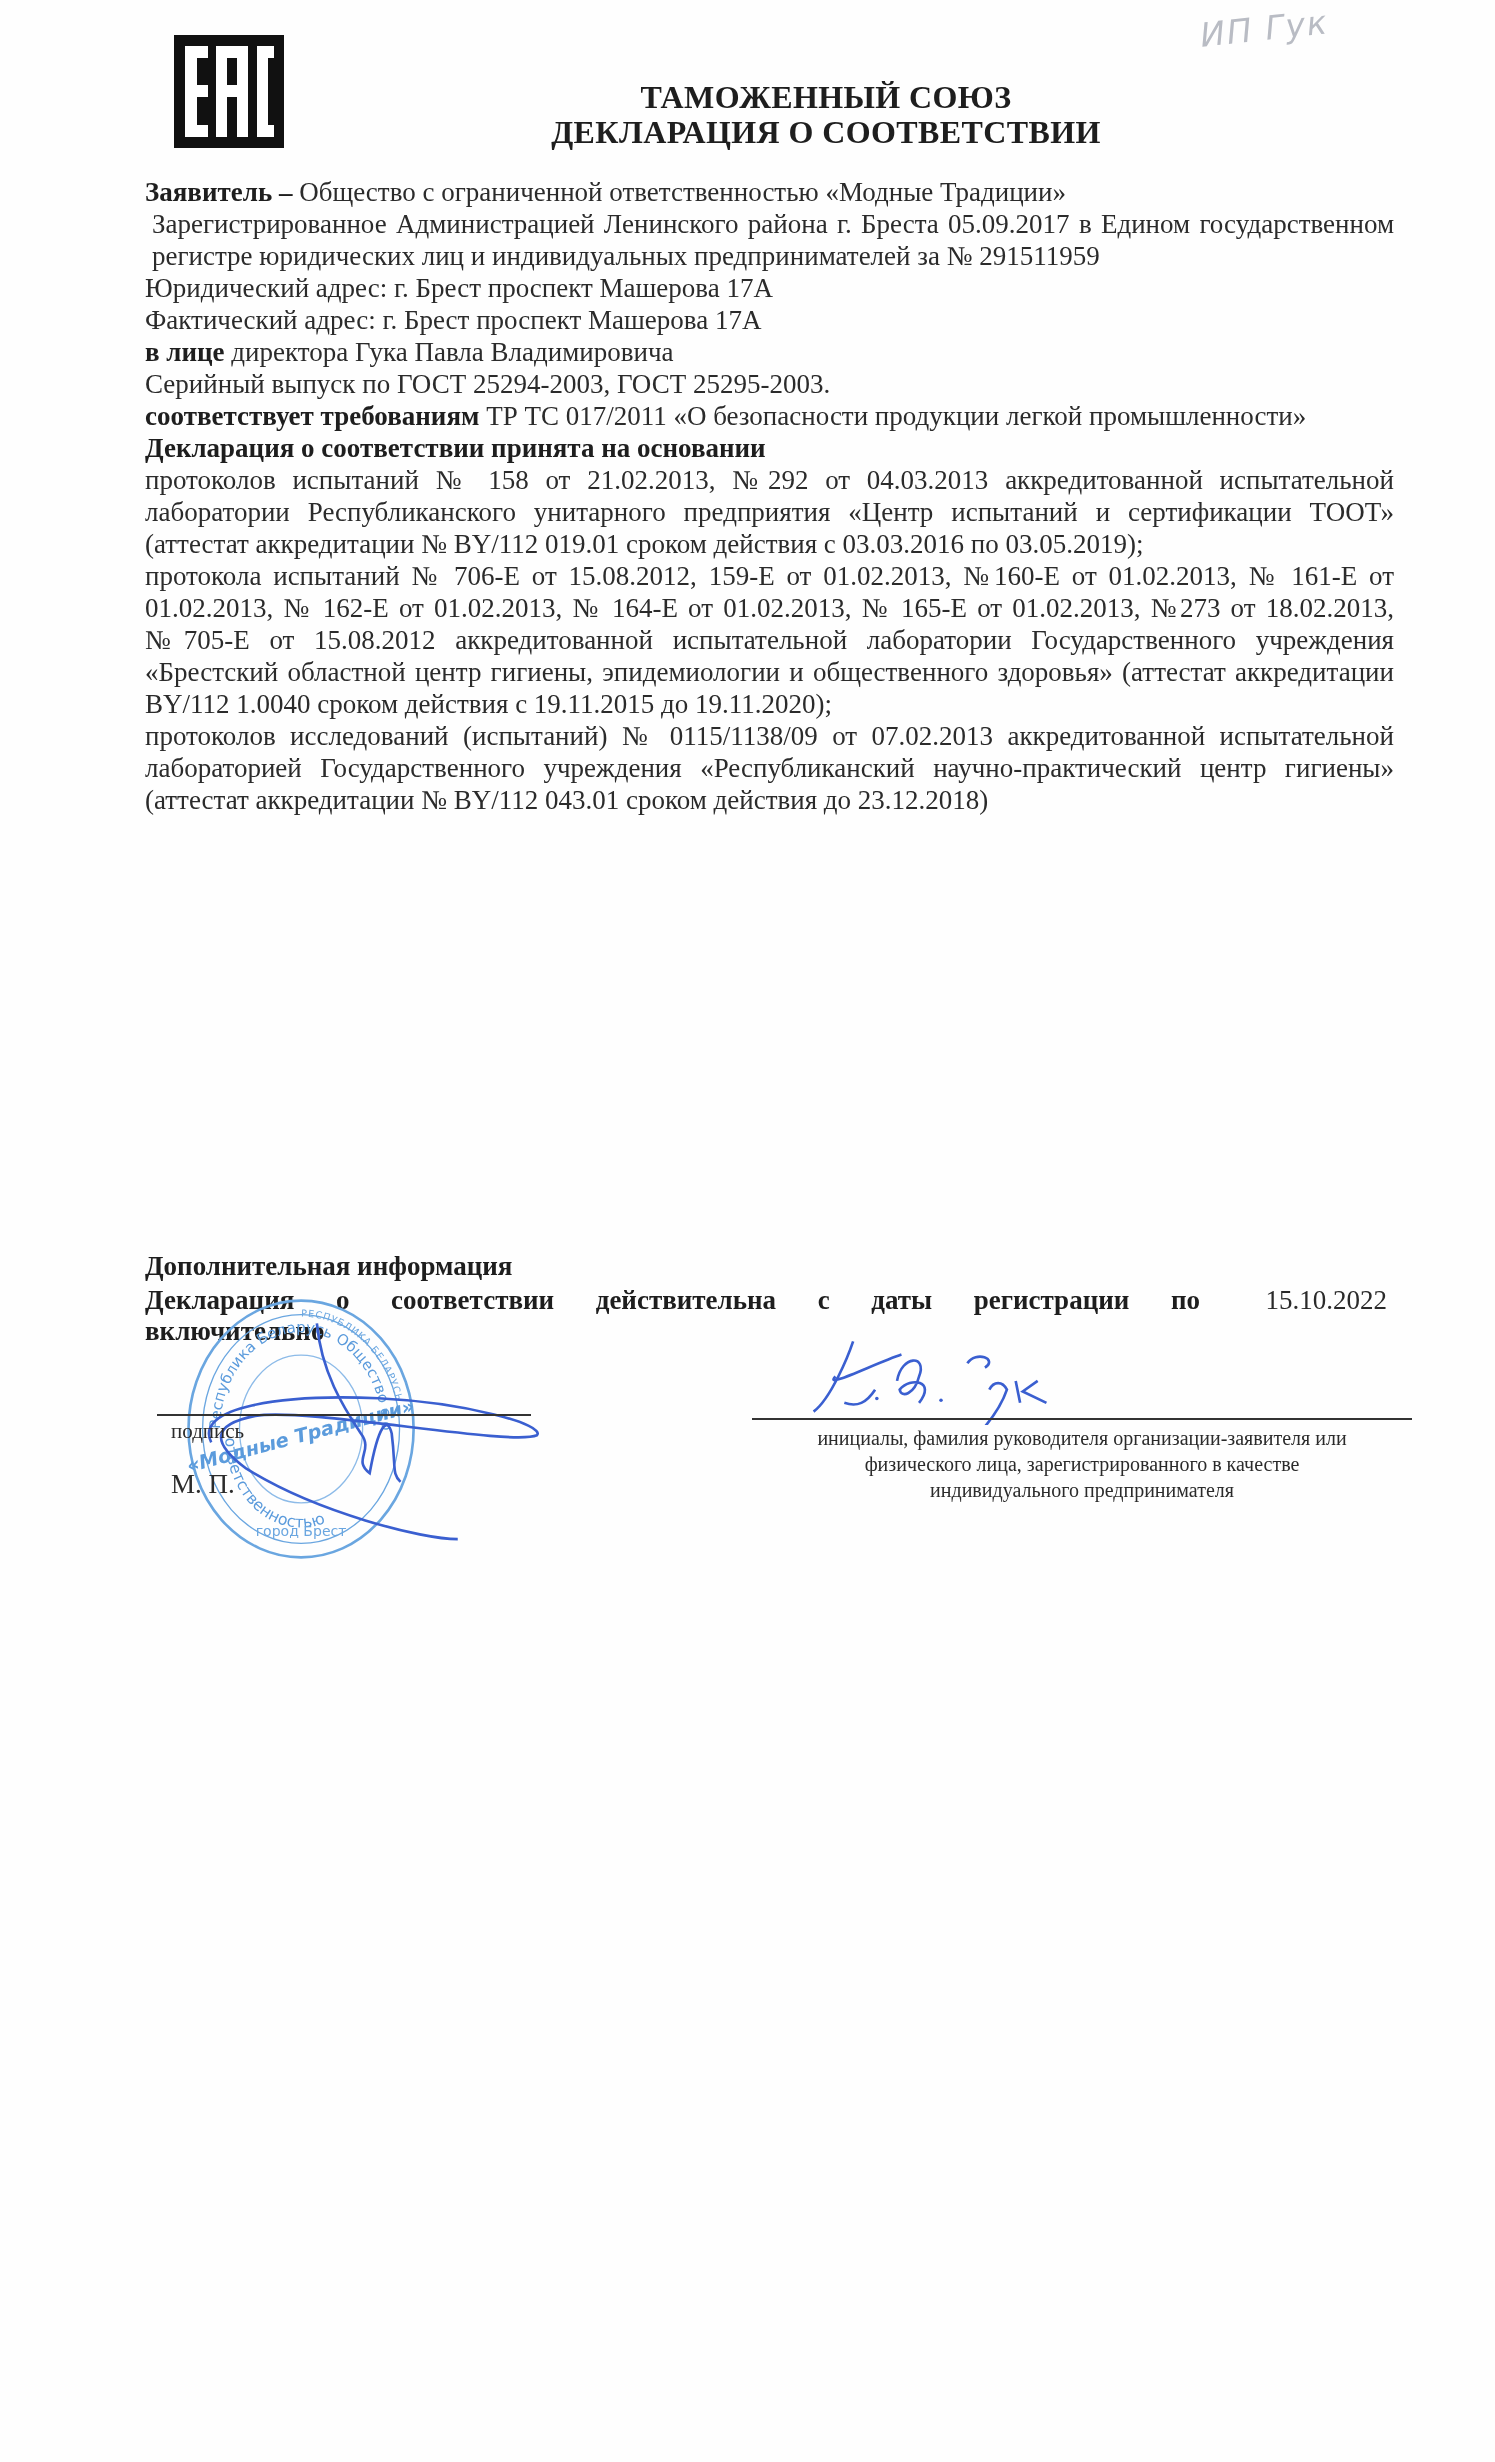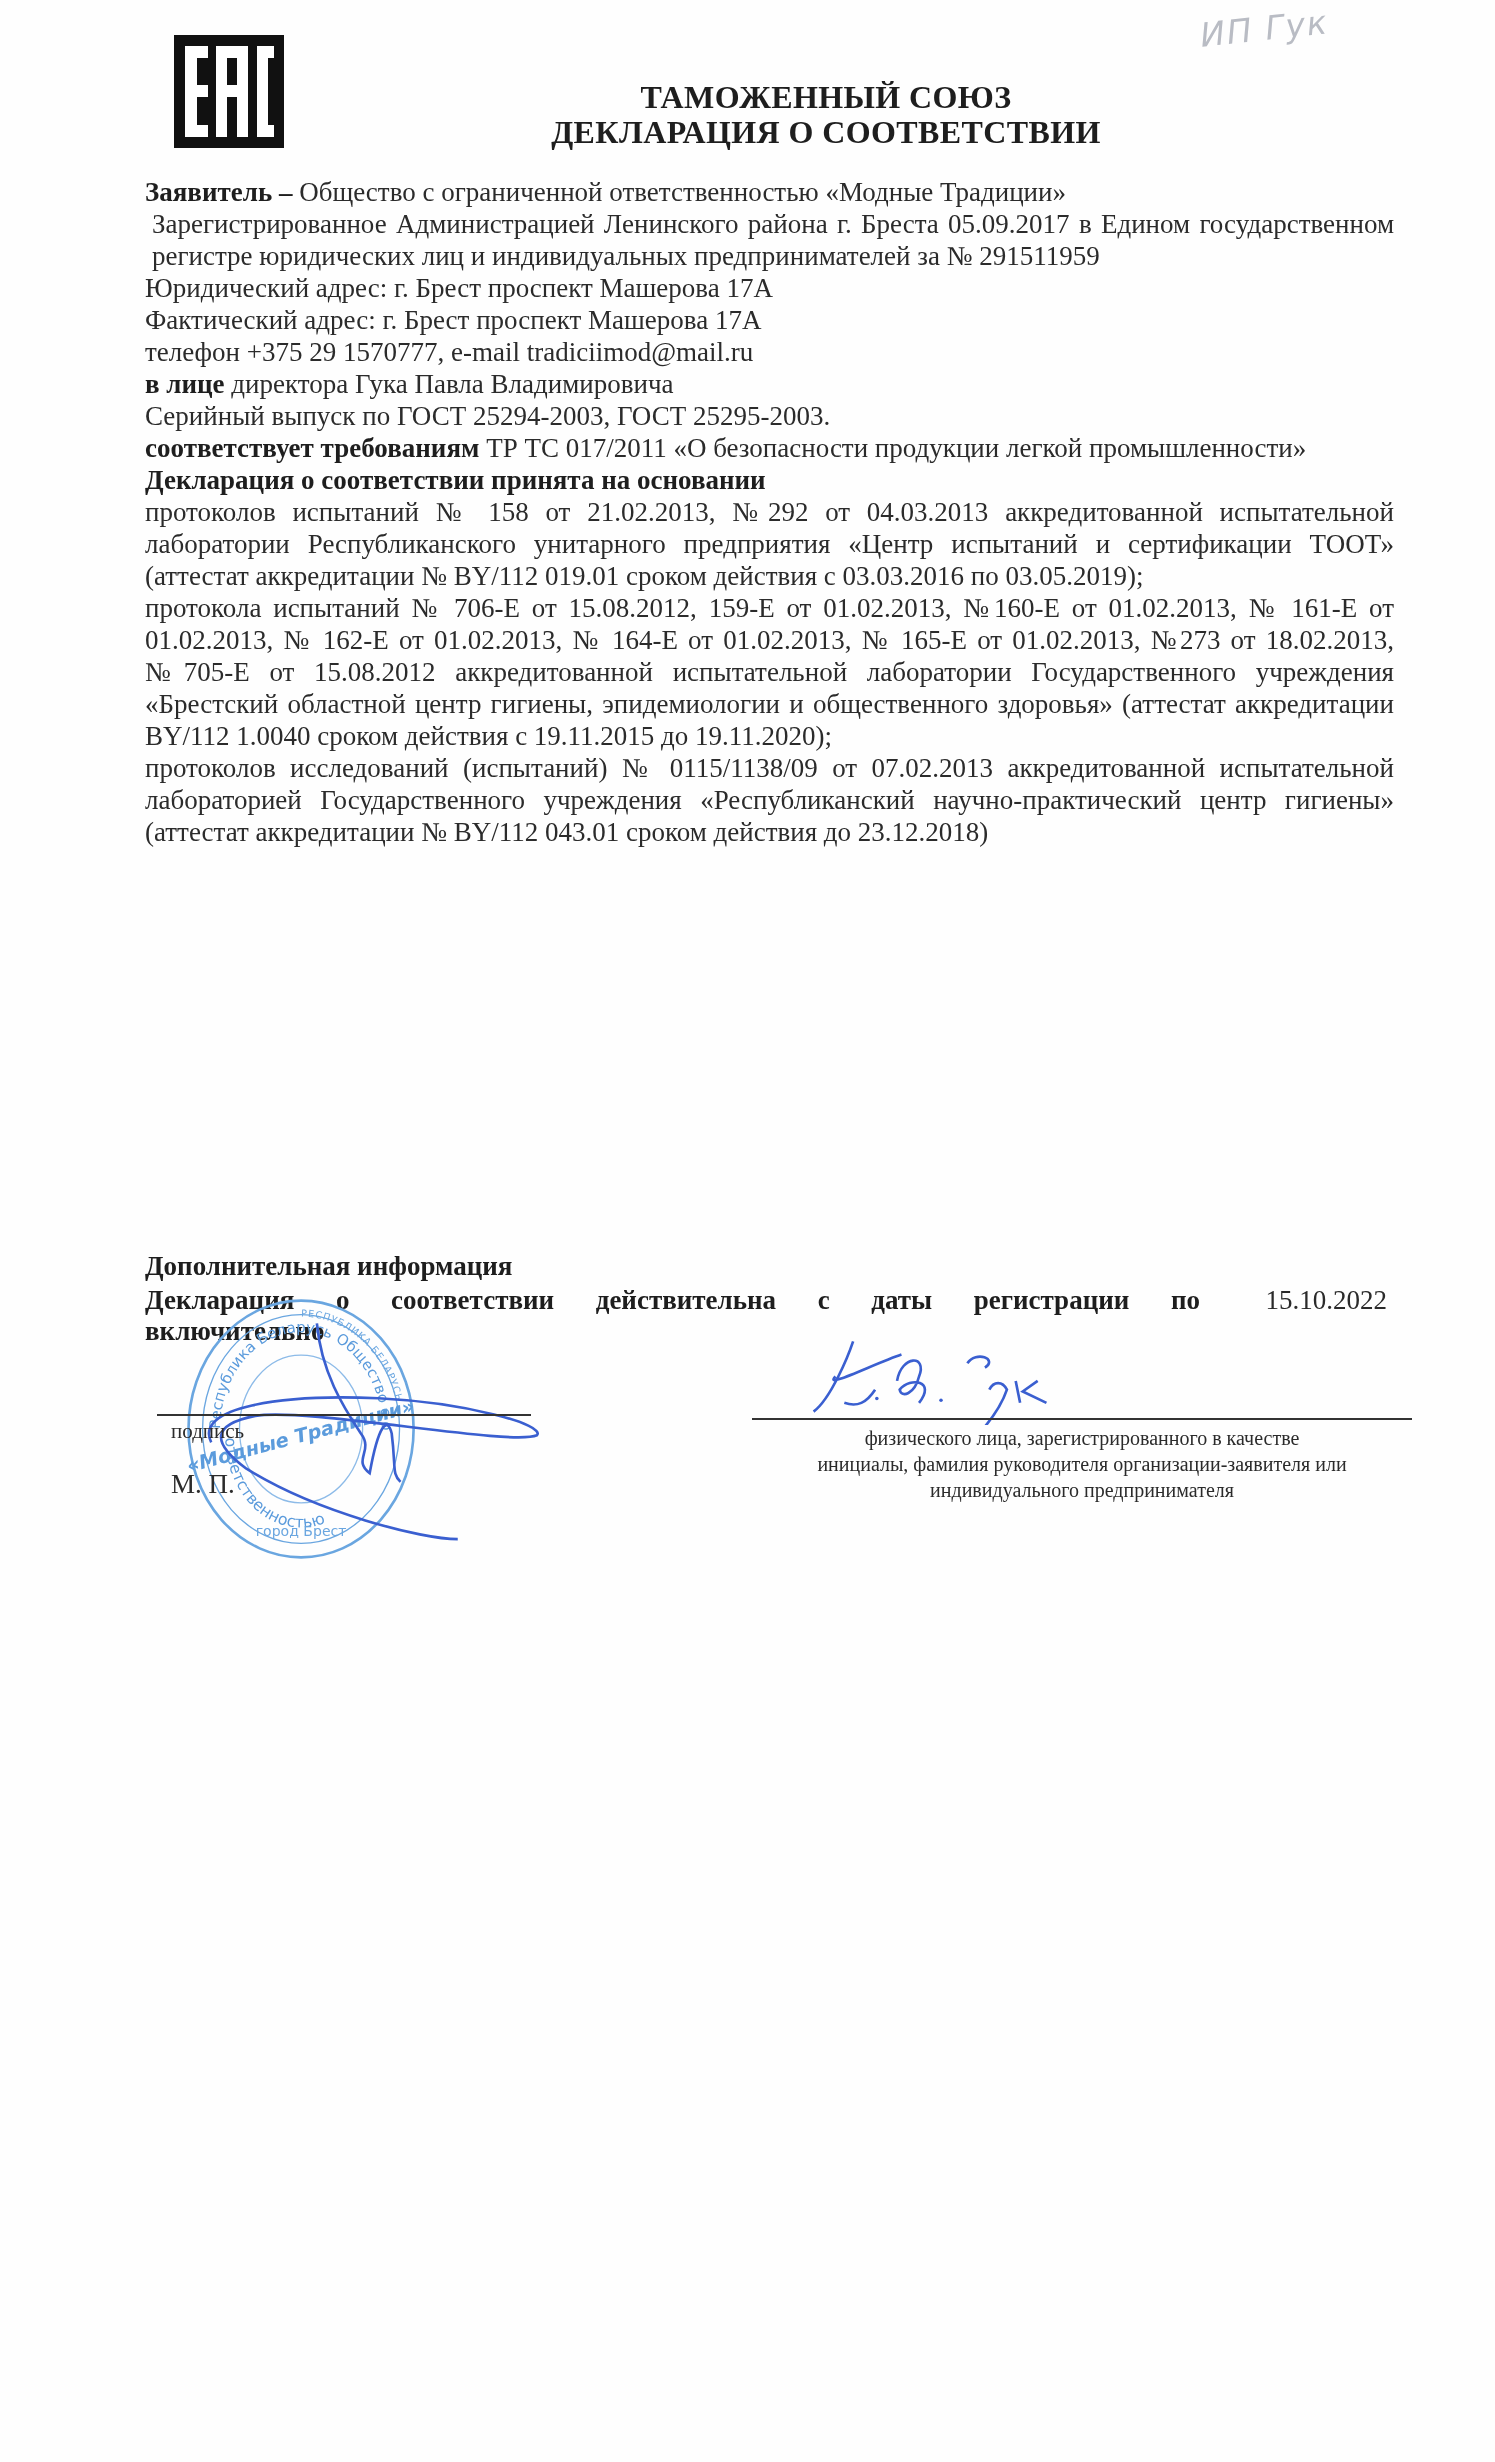--- a/index.html
+++ b/index.html
@@ -72,21 +72,20 @@
   <div class="title t2">ДЕКЛАРАЦИЯ О СООТВЕТСТВИИ</div>
 
   <div class="body-text">
     <p>
       <span class="b">Заявитель –</span>
       <span>Общество с ограниченной ответственностью «Модные Традиции»</span>
     </p>
     <p class="indent">Зарегистрированное Администрацией Ленинского района г. Бреста 05.09.2017 в Едином государственном регистре юридических лиц и индивидуальных предпринимателей за № 291511959</p>
     <p>Юридический адрес: г. Брест проспект Машерова 17А</p>
     <p>Фактический адрес: г. Брест проспект Машерова 17А</p>
-    <p>телефон +375 29 1570777, e-mail tradiciimod@mail.ru</p>
     <p>
       <span class="b">в лице</span>
       <span>директора Гука Павла Владимировича</span>
     </p>
     <p>Серийный выпуск по ГОСТ 25294-2003, ГОСТ 25295-2003.</p>
     <p>
       <span class="b">соответствует требованиям</span>
       <span>ТР ТС 017/2011 «О безопасности продукции легкой промышленности»</span>
     </p>
     <p class="b">Декларация о соответствии принята на основании</p>
@@ -136,19 +135,19 @@
   <svg class="signature-right" viewBox="0 0 330 110">
     <path d="M 20 95 C 40 80, 60 30, 65 15 M 45 55 C 30 70, 90 40, 120 30 M 55 85 C 70 90, 80 85, 90 70" fill="none" stroke="#3a5fd0" stroke-width="3"></path>
     <circle cx="92" cy="80" r="2" fill="#3a5fd0"></circle>
     <path d="M 115 60 C 120 30, 150 30, 140 55 C 135 75, 120 80, 118 70 C 130 55, 160 60, 140 85" fill="none" stroke="#3a5fd0" stroke-width="3"></path>
     <circle cx="165" cy="82" r="2" fill="#3a5fd0"></circle>
     <path d="M 195 40 C 205 25, 230 35, 215 45 M 220 70 C 225 60, 235 60, 240 70 C 235 85, 225 100, 215 112 M 250 60 L 255 85 M 275 60 L 258 72 L 285 85" fill="none" stroke="#3a5fd0" stroke-width="3"></path>
   </svg>
 
   <div class="sig-line-right"></div>
   <div class="sig-caption-right">
+    <div>инициалы, фамилия руководителя организации-заявителя или</div>
     <div>физического лица, зарегистрированного в качестве</div>
-    <div>инициалы, фамилия руководителя организации-заявителя или</div>
     <div>индивидуального предпринимателя</div>
   </div>
 
 </div>
 
 
 </body></html>

